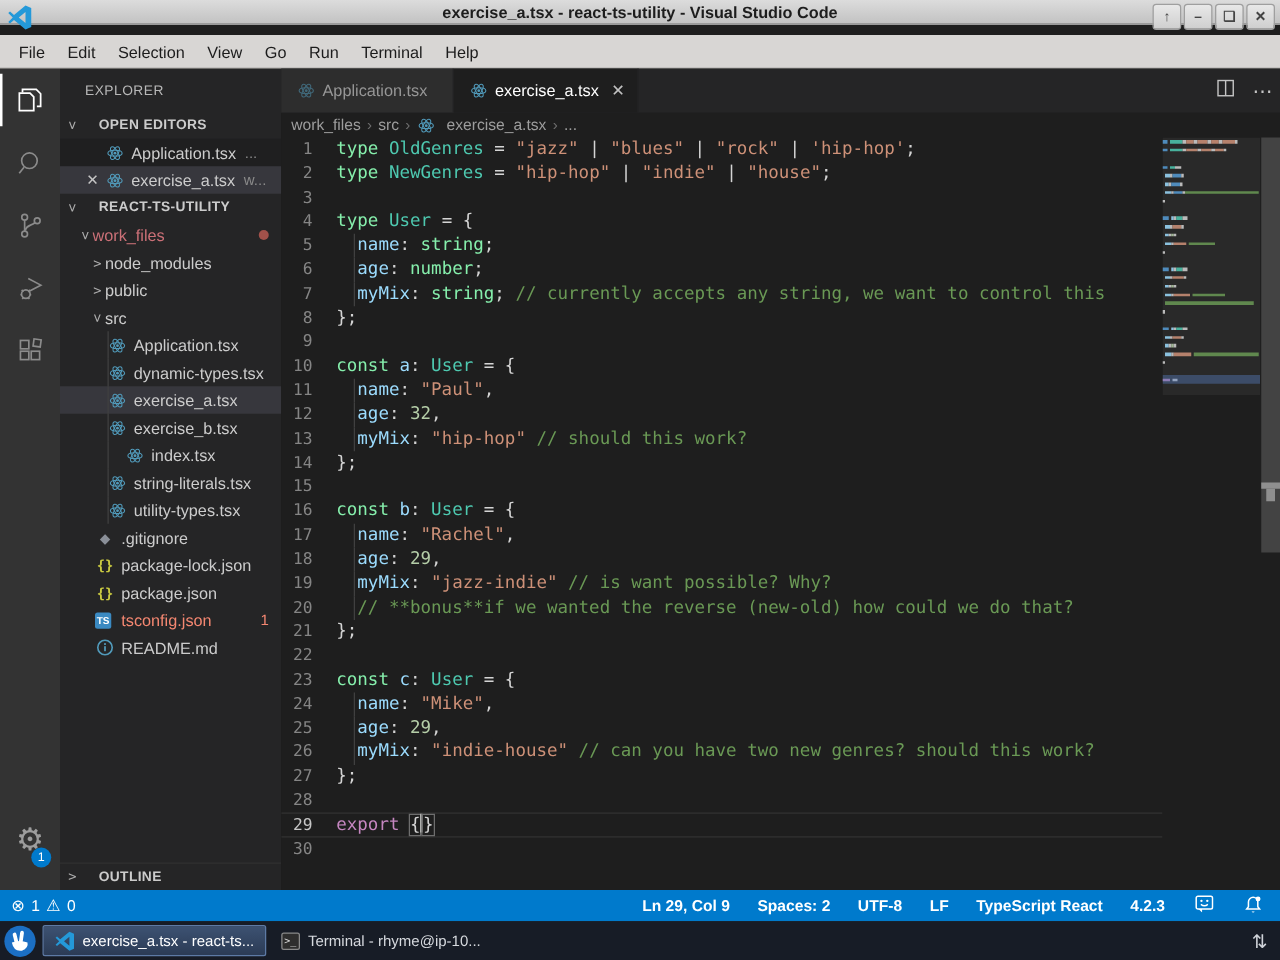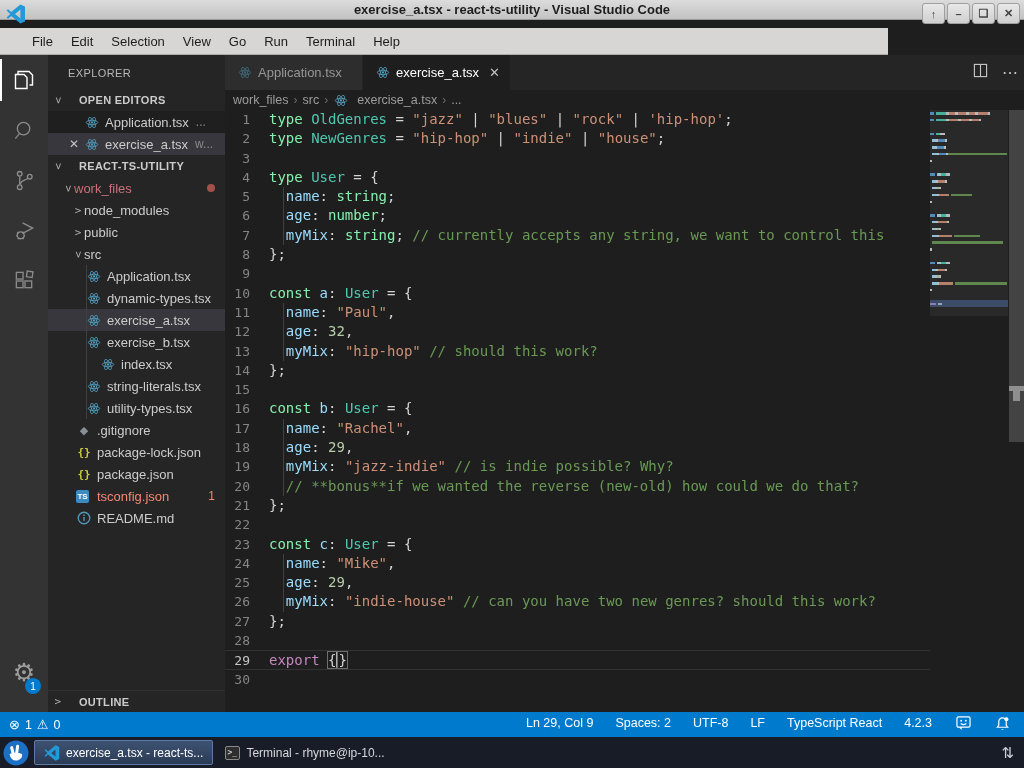--- a/index.html
+++ b/index.html
@@ -13,22 +13,22 @@
     display:flex; align-items:center; }
   #title-text { position:absolute; left:0; right:0; text-align:center; color:#1d1d1d;
     font-size:13px; font-weight:bold; }
   .win-logo { position:absolute; left:6px; top:4px; width:20px; height:20px; }
   #win-buttons { position:absolute; right:4px; top:3px; display:flex; gap:2px; z-index:5; }
   .win-btn { width:23px; height:21px; background:linear-gradient(#e8e8e8,#cfcfcf);
     border:1px solid #9f9f9f; border-radius:3px; color:#444; font-size:11px; font-weight:bold;
     display:flex; align-items:center; justify-content:center; cursor:default; }
 
   
-  #menubar { position:absolute; left:0; top:28px; width:888px; height:27px;
-    background:#d8d6d4; border-bottom:1px solid #aeaca9; display:flex; align-items:center; padding-left:23px; }
+  #menubar { position:absolute; left:0; top:28px; width:1024px; height:27px;
+    background:#d8d6d4; border-bottom:1px solid #aeaca9; display:flex; align-items:center; padding-left:6px; }
   .menu-item { color:#1c1c1c; font-size:13px; padding:4px 9px; }
 
   
   #main { position:absolute; left:0; top:55px; width:1024px; height:657px; background:#1e1e1e; }
 
   
   #activitybar { position:absolute; left:0; top:0; width:48px; height:657px; background:#333333; }
   .act-item { width:48px; height:50px; display:flex; align-items:center; justify-content:center; position:relative; }
   .act-item svg { stroke:#8b8b8b; fill:none; stroke-width:1.4; }
   .act-item.active svg { stroke:#ffffff; }
@@ -92,21 +92,21 @@
   .mm-cur { position:absolute; left:0; width:78px; height:6.8px; background:rgba(90,130,200,.4); }
   #overview-lane { position:absolute; left:783px; top:55px; width:16px; height:602px; }
   #scroll-thumb { position:absolute; left:1px; top:0; width:15px; height:332px; background:#434343; }
   #cursor-marker-h { position:absolute; left:1px; top:276px; width:15px; height:5px; background:#8f8f8f; }
   #cursor-marker-v { position:absolute; left:5px; top:281px; width:7px; height:10px; background:#8f8f8f; }
 
   
   #statusbar { position:absolute; left:0; top:712px; width:1024px; height:25px; background:#007acc;
     color:#ffffff; display:flex; align-items:center; font-size:12.5px; }
   #status-left { display:flex; align-items:center; gap:5px; padding-left:9px; }
-  #status-right { margin-left:auto; display:flex; align-items:flex-start; gap:24px; padding-right:14px; }
+  #status-right { margin-left:auto; display:flex; align-items:center; gap:24px; padding-right:14px;font-weight:bold; }
   .sicon { font-size:13px; }
 
   
   #taskbar { position:absolute; left:0; top:737px; width:1024px; height:31px; background:#171c26;
     display:flex; align-items:center; }
   #start-button { width:30px; height:30px; margin-left:1px; display:flex; align-items:center; justify-content:center; }
   .task-btn { height:25px; display:flex; align-items:center; gap:6px; margin-left:3px; padding:0 9px;
     font-size:12px; color:#d6d9de; border-radius:2px; max-width:185px; white-space:nowrap; }
   .task-btn.active { background:linear-gradient(#3d5272,#2b3b55); border:1px solid #5d7aa5; color:#ffffff; }
   .term-ico { width:15px; height:14px; background:#2e2e2e; border:1px solid #8a8a8a; border-radius:2px;
@@ -455,21 +455,21 @@
           <div class="code-line"><span class="ln">9</span><span class="ctext"></span></div>
           <div class="code-line"><span class="ln">10</span><span class="ctext"><span class="t-kw">const</span><span class="t-pn"> </span><span class="t-vr">a</span><span class="t-pn">: </span><span class="t-ty">User</span><span class="t-pn"> = {</span></span></div>
           <div class="code-line ind"><span class="ln">11</span><span class="ctext"><span class="t-pn">  </span><span class="t-pr">name</span><span class="t-pn">: </span><span class="t-st">"Paul"</span><span class="t-pn">,</span></span></div>
           <div class="code-line ind"><span class="ln">12</span><span class="ctext"><span class="t-pn">  </span><span class="t-pr">age</span><span class="t-pn">: </span><span class="t-nu">32</span><span class="t-pn">,</span></span></div>
           <div class="code-line ind"><span class="ln">13</span><span class="ctext"><span class="t-pn">  </span><span class="t-pr">myMix</span><span class="t-pn">: </span><span class="t-st">"hip-hop"</span><span class="t-pn"> </span><span class="t-cm">// should this work?</span></span></div>
           <div class="code-line"><span class="ln">14</span><span class="ctext"><span class="t-pn">};</span></span></div>
           <div class="code-line"><span class="ln">15</span><span class="ctext"></span></div>
           <div class="code-line"><span class="ln">16</span><span class="ctext"><span class="t-kw">const</span><span class="t-pn"> </span><span class="t-vr">b</span><span class="t-pn">: </span><span class="t-ty">User</span><span class="t-pn"> = {</span></span></div>
           <div class="code-line ind"><span class="ln">17</span><span class="ctext"><span class="t-pn">  </span><span class="t-pr">name</span><span class="t-pn">: </span><span class="t-st">"Rachel"</span><span class="t-pn">,</span></span></div>
           <div class="code-line ind"><span class="ln">18</span><span class="ctext"><span class="t-pn">  </span><span class="t-pr">age</span><span class="t-pn">: </span><span class="t-nu">29</span><span class="t-pn">,</span></span></div>
-          <div class="code-line ind"><span class="ln">19</span><span class="ctext"><span class="t-pn">  </span><span class="t-pr">myMix</span><span class="t-pn">: </span><span class="t-st">"jazz-indie"</span><span class="t-pn"> </span><span class="t-cm">// is indie possible? Why?</span></span></div>
+          <div class="code-line ind"><span class="ln">19</span><span class="ctext"><span class="t-pn">  </span><span class="t-pr">myMix</span><span class="t-pn">: </span><span class="t-st">"jazz-indie"</span><span class="t-pn"> </span><span class="t-cm">// is want possible? Why?</span></span></div>
           <div class="code-line ind"><span class="ln">20</span><span class="ctext"><span class="t-pn">  </span><span class="t-cm">// **bonus**if we wanted the reverse (new-old) how could we do that?</span></span></div>
           <div class="code-line"><span class="ln">21</span><span class="ctext"><span class="t-pn">};</span></span></div>
           <div class="code-line"><span class="ln">22</span><span class="ctext"></span></div>
           <div class="code-line"><span class="ln">23</span><span class="ctext"><span class="t-kw">const</span><span class="t-pn"> </span><span class="t-vr">c</span><span class="t-pn">: </span><span class="t-ty">User</span><span class="t-pn"> = {</span></span></div>
           <div class="code-line ind"><span class="ln">24</span><span class="ctext"><span class="t-pn">  </span><span class="t-pr">name</span><span class="t-pn">: </span><span class="t-st">"Mike"</span><span class="t-pn">,</span></span></div>
           <div class="code-line ind"><span class="ln">25</span><span class="ctext"><span class="t-pn">  </span><span class="t-pr">age</span><span class="t-pn">: </span><span class="t-nu">29</span><span class="t-pn">,</span></span></div>
           <div class="code-line ind"><span class="ln">26</span><span class="ctext"><span class="t-pn">  </span><span class="t-pr">myMix</span><span class="t-pn">: </span><span class="t-st">"indie-house"</span><span class="t-pn"> </span><span class="t-cm">// can you have two new genres? should this work?</span></span></div>
           <div class="code-line"><span class="ln">27</span><span class="ctext"><span class="t-pn">};</span></span></div>
           <div class="code-line"><span class="ln">28</span><span class="ctext"></span></div>
           <div class="code-line cur"><span class="ln">29</span><span class="ctext"><span class="t-ct">export</span><span class="t-pn"> </span><span class="t-bk">{</span><span class="caret"></span><span class="t-bk">}</span></span></div>

